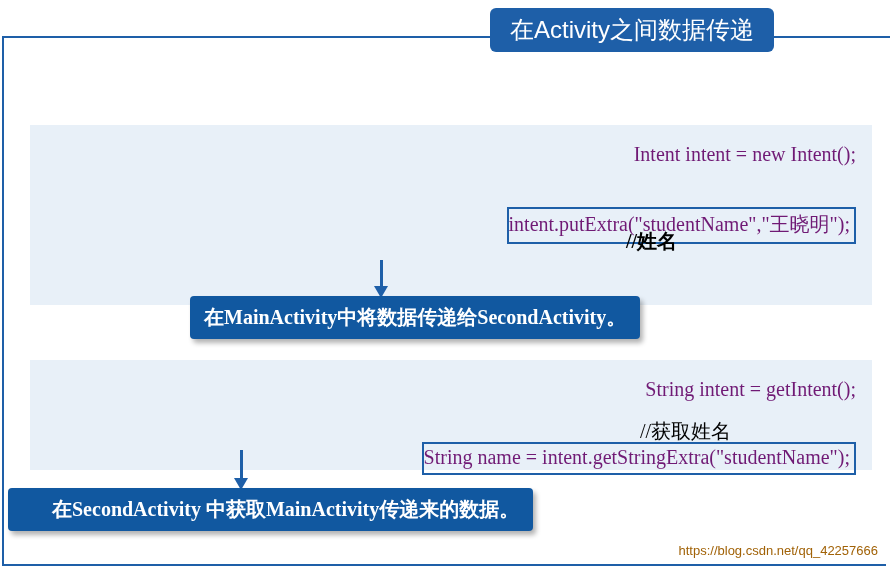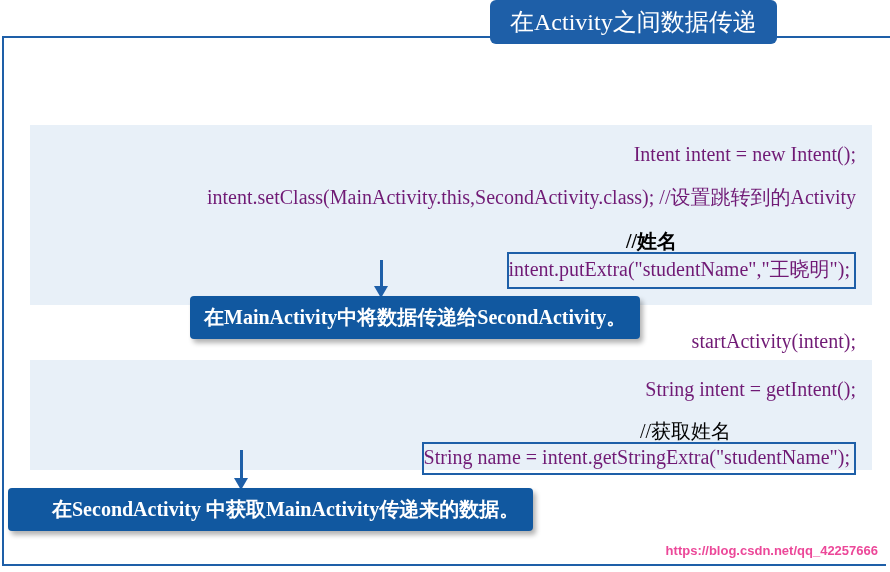--- a/index.html
+++ b/index.html
@@ -18,29 +18,29 @@
       position: absolute;
       left: 2px;
       top: 36px;
       width: 884px;
       height: 530px;
       border-left: 2px solid #1e5fa8;
       border-bottom: 2px solid #1e5fa8;
     }
     .title-banner {
       position: absolute;
-      top: 0;
+      top: 8px;
       left: 490px;
       background: #1e5fa8;
       color: #fff;
       font-size: 24px;
       font-weight: 500;
       padding: 6px 20px;
       border-radius: 6px;
-      font-family: Liberation Serif, serif;
+      font-family: Liberation Sans, sans-serif;
     }
     .title-line {
       position: absolute;
       top: 36px;
       left: 2px;
       right: 0;
       height: 2px;
       background: #1e5fa8;
     }
     .code-block {
@@ -109,47 +109,44 @@
       width: 0;
       height: 0;
       border-left: 7px solid transparent;
       border-right: 7px solid transparent;
       border-top: 12px solid #1e5fa8;
     }
     .watermark {
       position: absolute;
       right: 12px;
       bottom: 14px;
-      color: #ec4899;
+      color: #a16207;
       font-size: 13px;
       font-family: Arial, sans-serif;
-      font-weight: bold;
     }
     .comment-inline {
       position: absolute;
       font-size: 20px;
     }
   </style>
 </head>
 <body>
 
 <div class="title-line"></div>
 <div class="page-border"></div>
 
 <div class="title-banner">
   <span>在Activity之间数据传递</span>
 </div>
 
 <div class="code-block code-block-1">
   <div class="code-line">Intent intent = new Intent();</div>
-  <div class="code-line">intent.setClass(MainActivity.this,SecondActivity.class); //设置跳转到的Activity</div>
   <div class="code-line">
     <span class="boxed">intent.putExtra("studentName","王晓明");</span>
   </div>
-  <div class="code-line code-line-last">startActivity(intent);</div>
 </div>
 <div class="comment-inline" style="left:626px; top:228px;font-weight:bold;">//姓名</div>
 
 <div class="arrow">
   <div class="arrow-line" style="left:380px; top:260px; height:30px;"></div>
   <div class="arrow-head" style="left:374px; top:286px;"></div>
 </div>
 
 <div class="callout callout-1">
   <span>在MainActivity中将数据传递给SecondActivity。</span>

